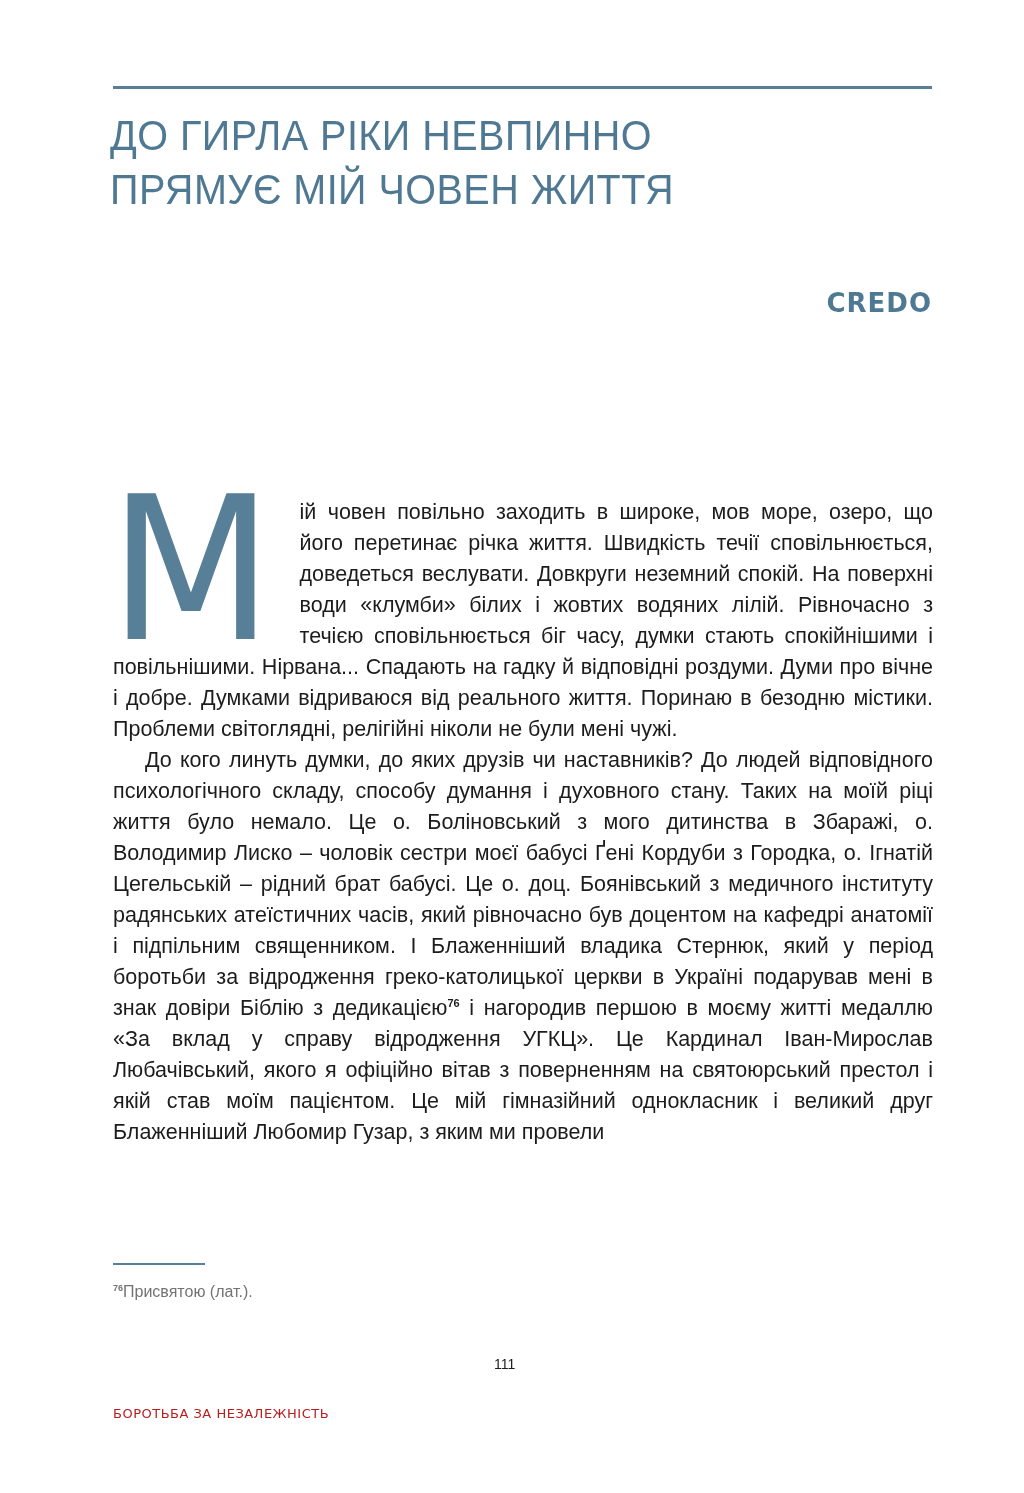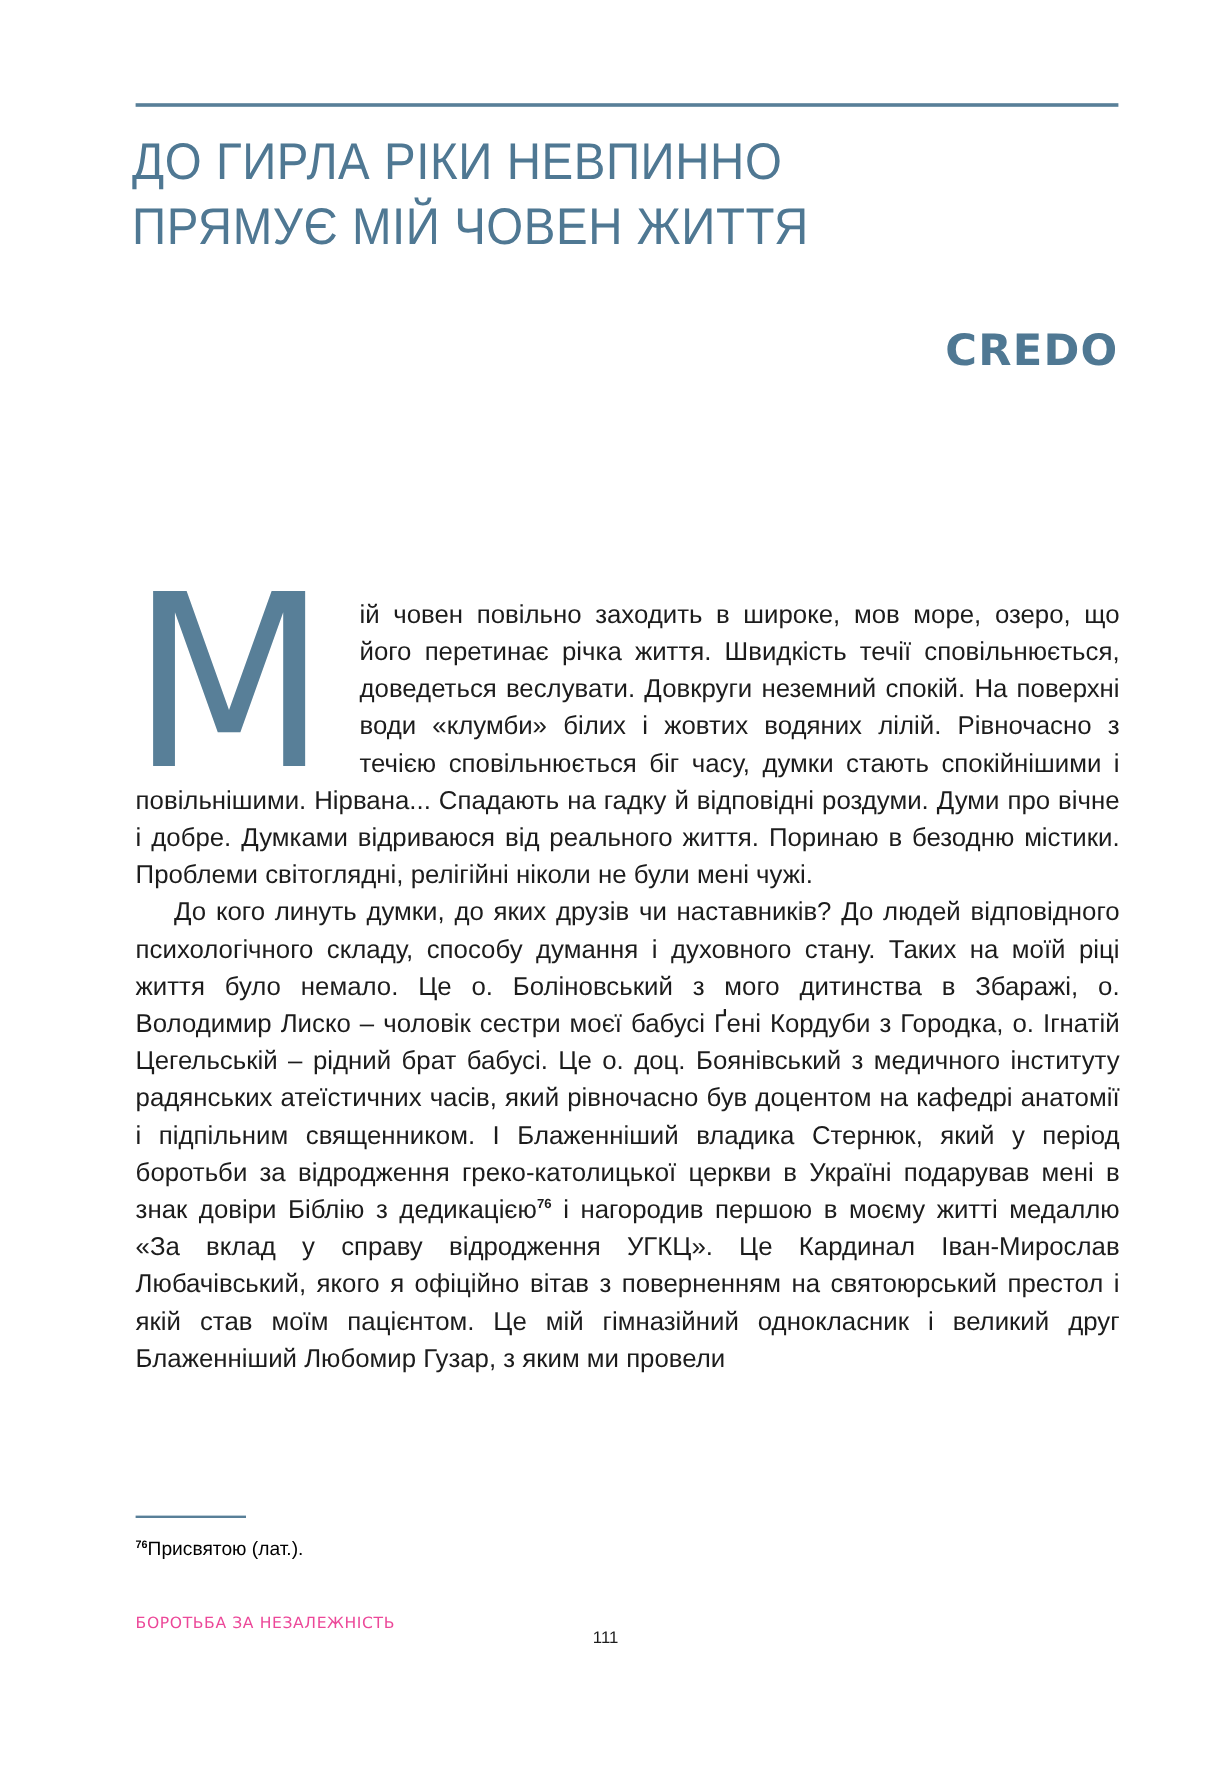--- a/index.html
+++ b/index.html
@@ -6,47 +6,47 @@
   body { width: 1024px; height: 1493px; position: relative; overflow: hidden; }
   .page { position: absolute; left: 0; top: 0; width: 1024px; height: 1337px; }
   .top-rule { position: absolute; left: 113px; top: 86px; width: 819px; height: 3px; background: #587f98; }
   .chapter-title {
     position: absolute; left: 110px; top: 108px; width: 820px;
     font-family: "Liberation Sans", sans-serif; font-weight: normal;
     font-size: 43px; line-height: 54px; color: #4f7893; letter-spacing: 0.5px;
     transform: scaleX(0.92); transform-origin: left top; margin: 0;
   }
   .section-title {
-    position: absolute; right: 92px; top: 272px;
+    position: absolute; right: 92px; top: 288px;
     font-family: "DejaVu Sans", sans-serif; font-weight: bold;
-    font-size: 36px; color: #4f7893; letter-spacing: 1px; margin: 0;
+    font-size: 26px; color: #4f7893; letter-spacing: 1px; margin: 0;
   }
   .body-text {
     position: absolute; left: 113px; top: 497px; width: 820px;
     font-family: "Liberation Sans", sans-serif; font-size: 21.5px; line-height: 31px;
     color: #1c1c1c; text-align: justify;
   }
   .body-text p { margin: 0; }
   .body-text p.indent { text-indent: 32px; }
   .dropcap {
     float: left; font-family: "DejaVu Sans", sans-serif; font-size: 200px;
     line-height: 142px; color: #587f98; margin: 0 18px 0 -4px; padding-top: 2px;
     transform: scaleX(0.95); transform-origin: left top; height: 146px;
   }
   sup { font-size: 11px; line-height: 0; vertical-align: super; font-weight: bold; }
   .fn-rule { position: absolute; left: 113px; top: 1263px; width: 92px; height: 2px; background: #587f98; }
   .footnote {
     position: absolute; left: 113px; top: 1283px;
-    font-family: "Liberation Sans", sans-serif; font-size: 16px; color: #000000;
+    font-family: "Liberation Sans", sans-serif; font-size: 16px; color: #737373;
   }
   .footnote sup { font-size: 9px; }
   .running-footer {
-    position: absolute; left: 113px; top: 1346px;
+    position: absolute; left: 113px; top: 1406px;
     font-family: "DejaVu Sans", sans-serif; font-size: 13px; letter-spacing: 0.5px;
-    color: #ec4899;
+    color: #b91c1c;
   }
   .page-number {
     position: absolute; left: 494px; top: 1356px;
     font-family: "Liberation Sans", sans-serif; font-size: 14px; color: #1c1c1c;
   }
 </style>
 </head>
 <body>
 
 <div class="page">

